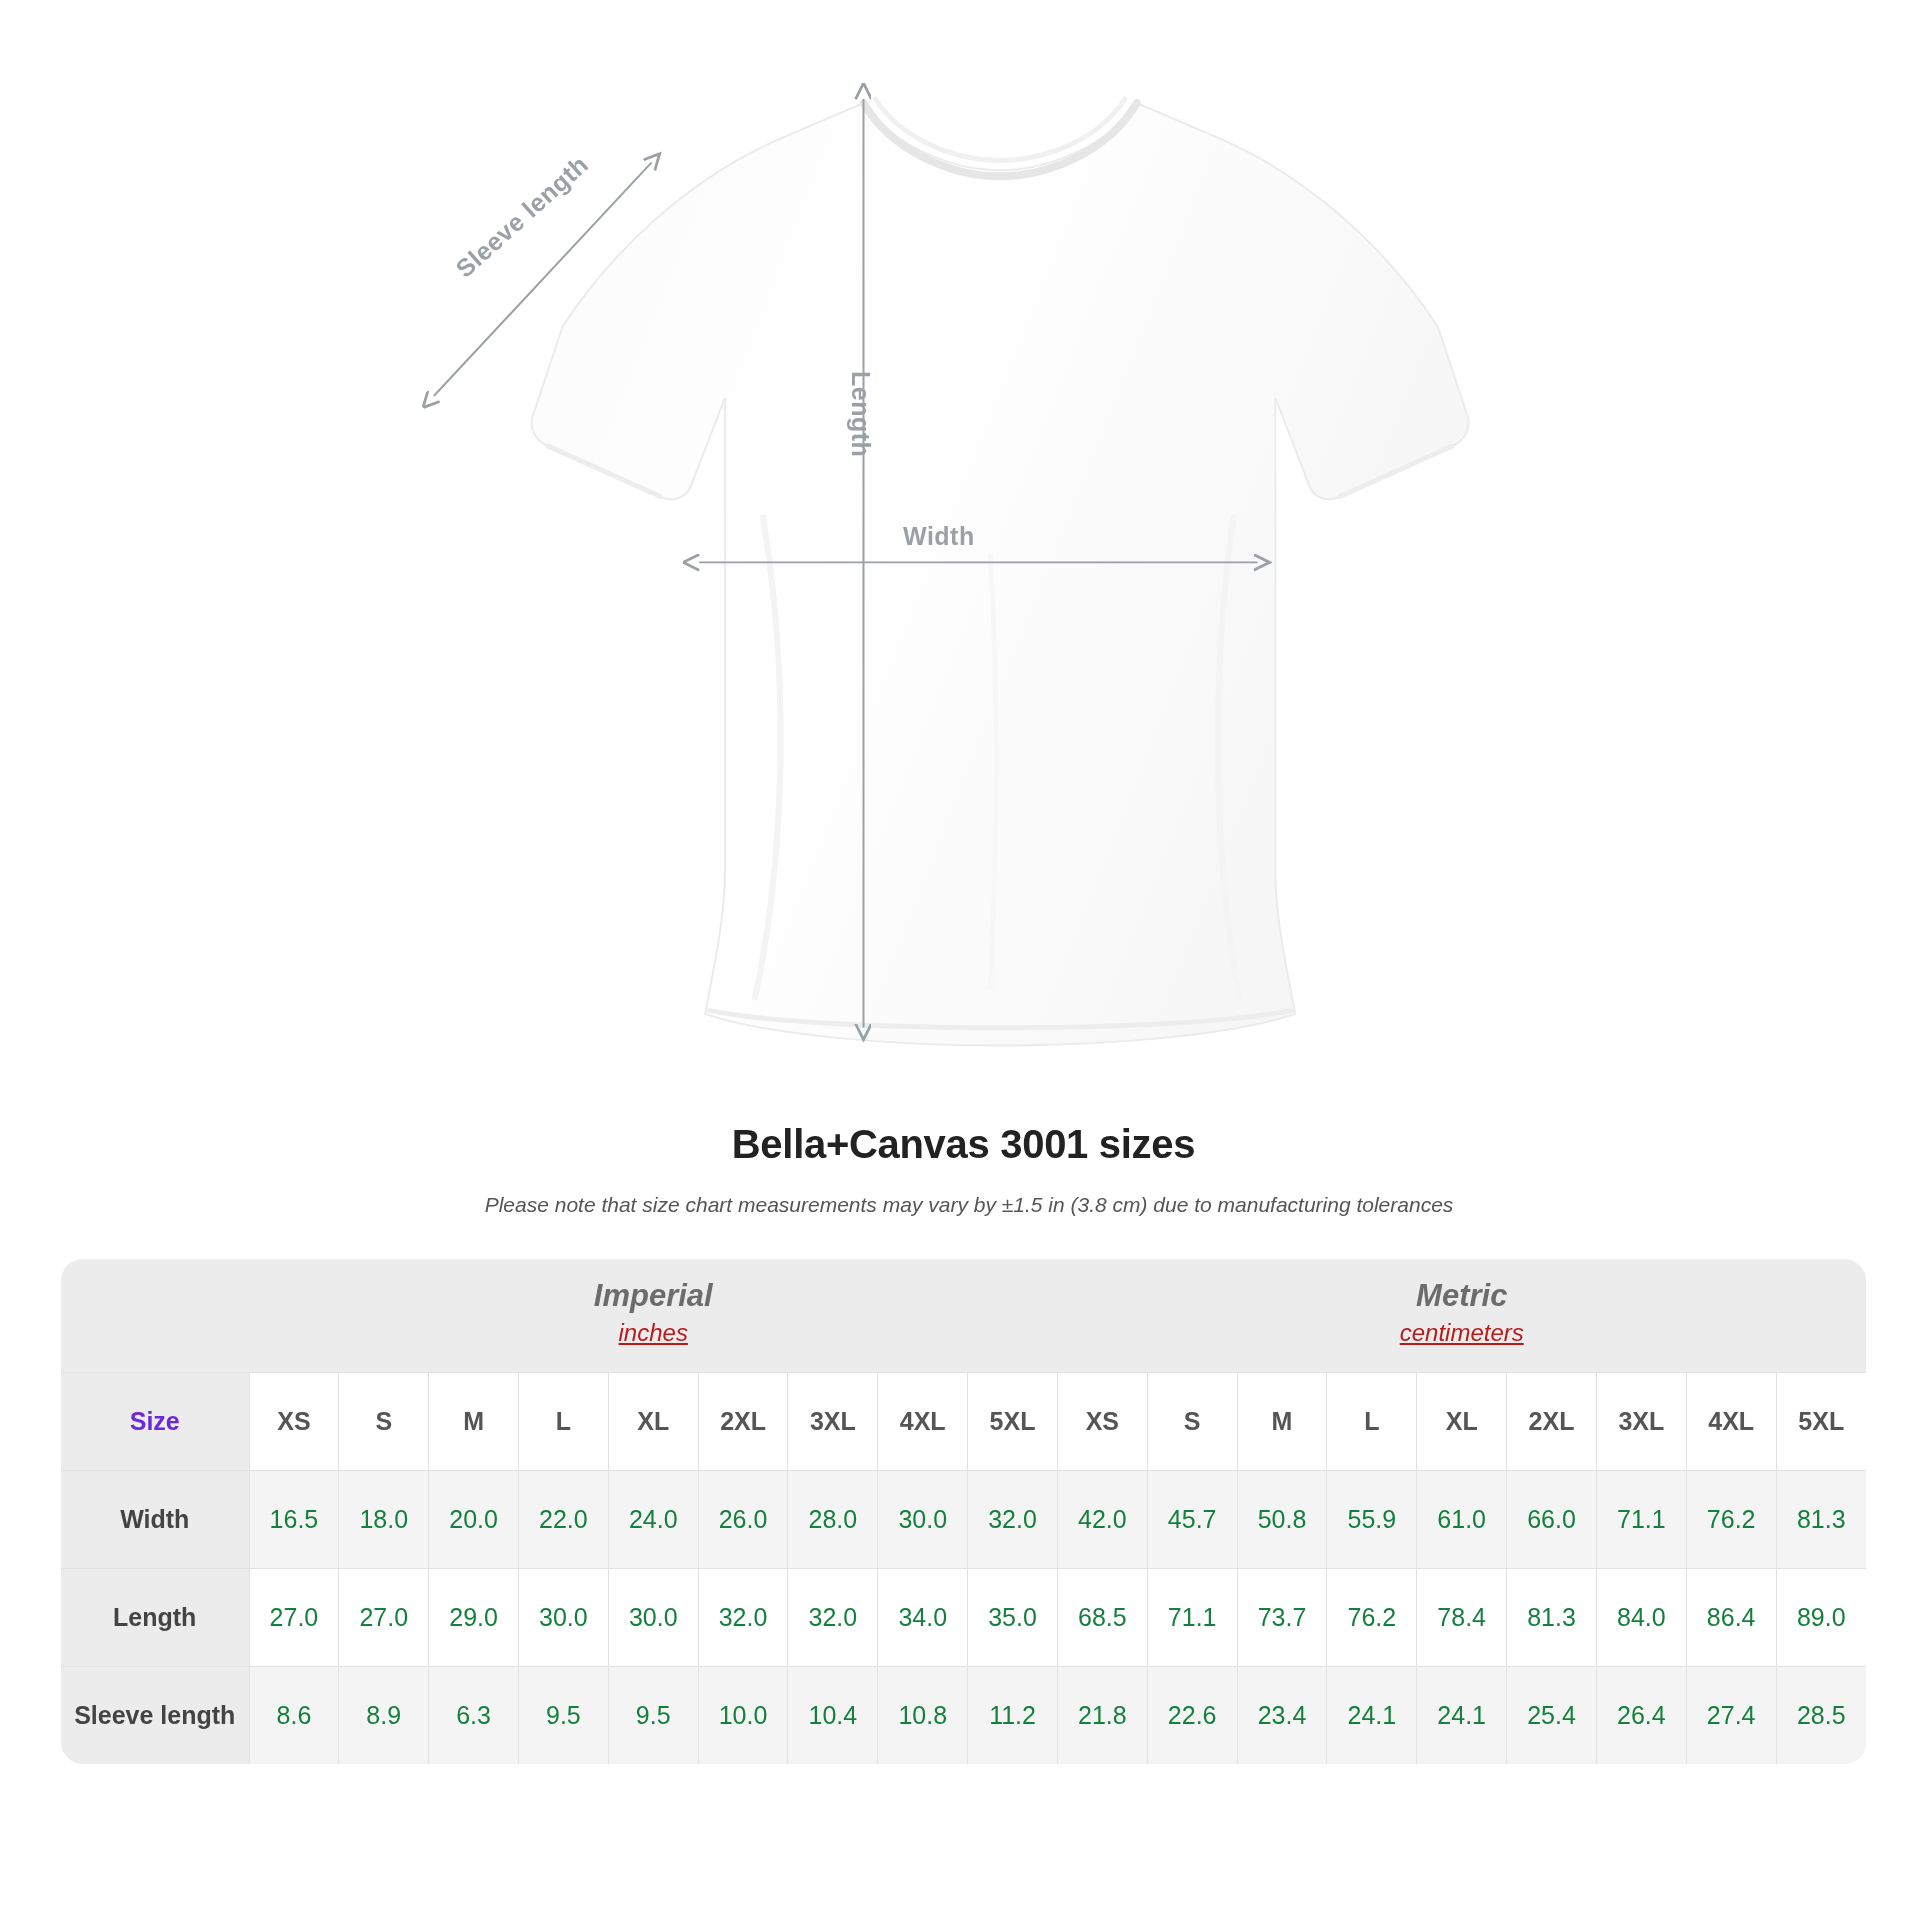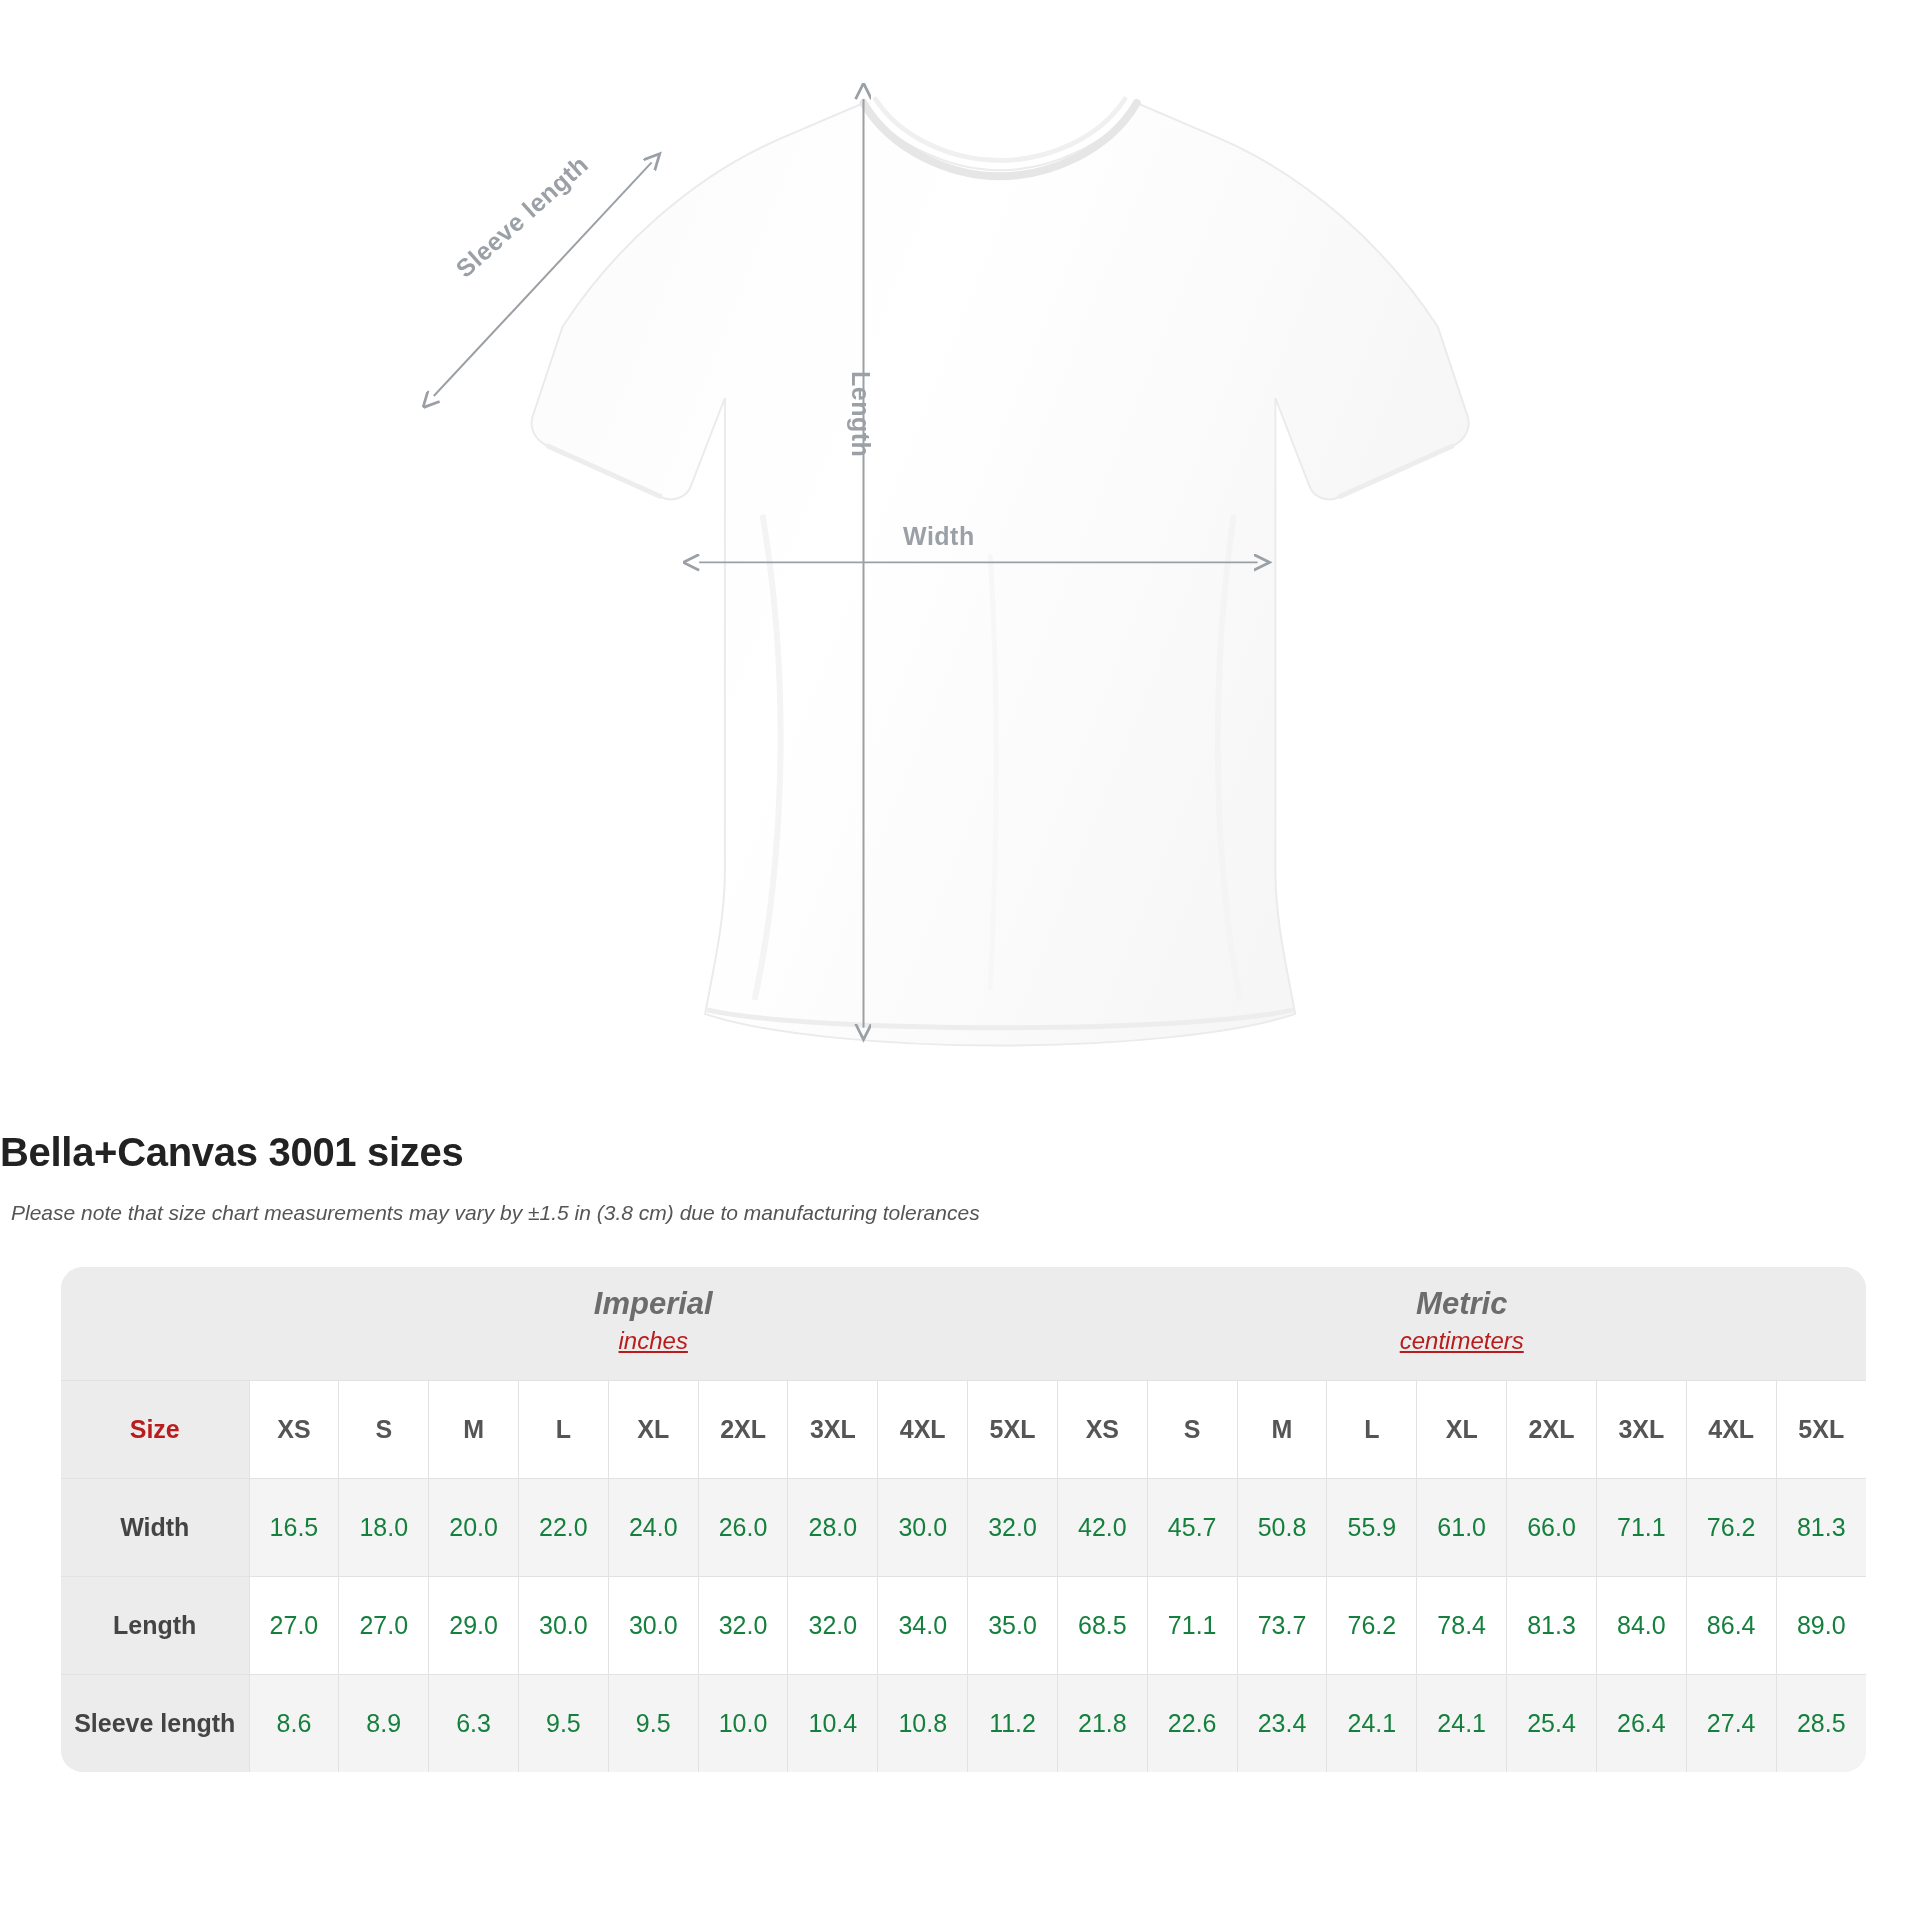--- a/index.html
+++ b/index.html
@@ -54,22 +54,22 @@
     transform-origin: left top;
   }
   .dim-label.width {
     left: 903px;
     top: 522px;
     font-size: 25px;
   }
 
   
   .headings {
-    text-align: left;
-    margin-top: 31px;
+    text-align: center;
+    margin-top: 23px;
   }
   .chart-title {
     font-size: 40px;
     font-weight: bold;
     color: #222222;
     margin: 0;
     letter-spacing: -0.3px;
   }
   .chart-note {
     font-size: 21px;
@@ -121,21 +121,21 @@
   .size-row td {
     height: 95px;
     font-size: 25px;
     font-weight: bold;
     color: #555555;
     background: #ffffff;
   }
   .size-row td.rowlabel {
     background: #ececec;
     font-size: 25px;
-    color: #b91c1c;
+    color: #6d28d9;
   }
   
   .data-row td {
     height: 95px;
     font-size: 25px;
     color: #15803d;
     background: #ffffff;
   }
   .data-row.alt td {
     background: #f4f4f4;

